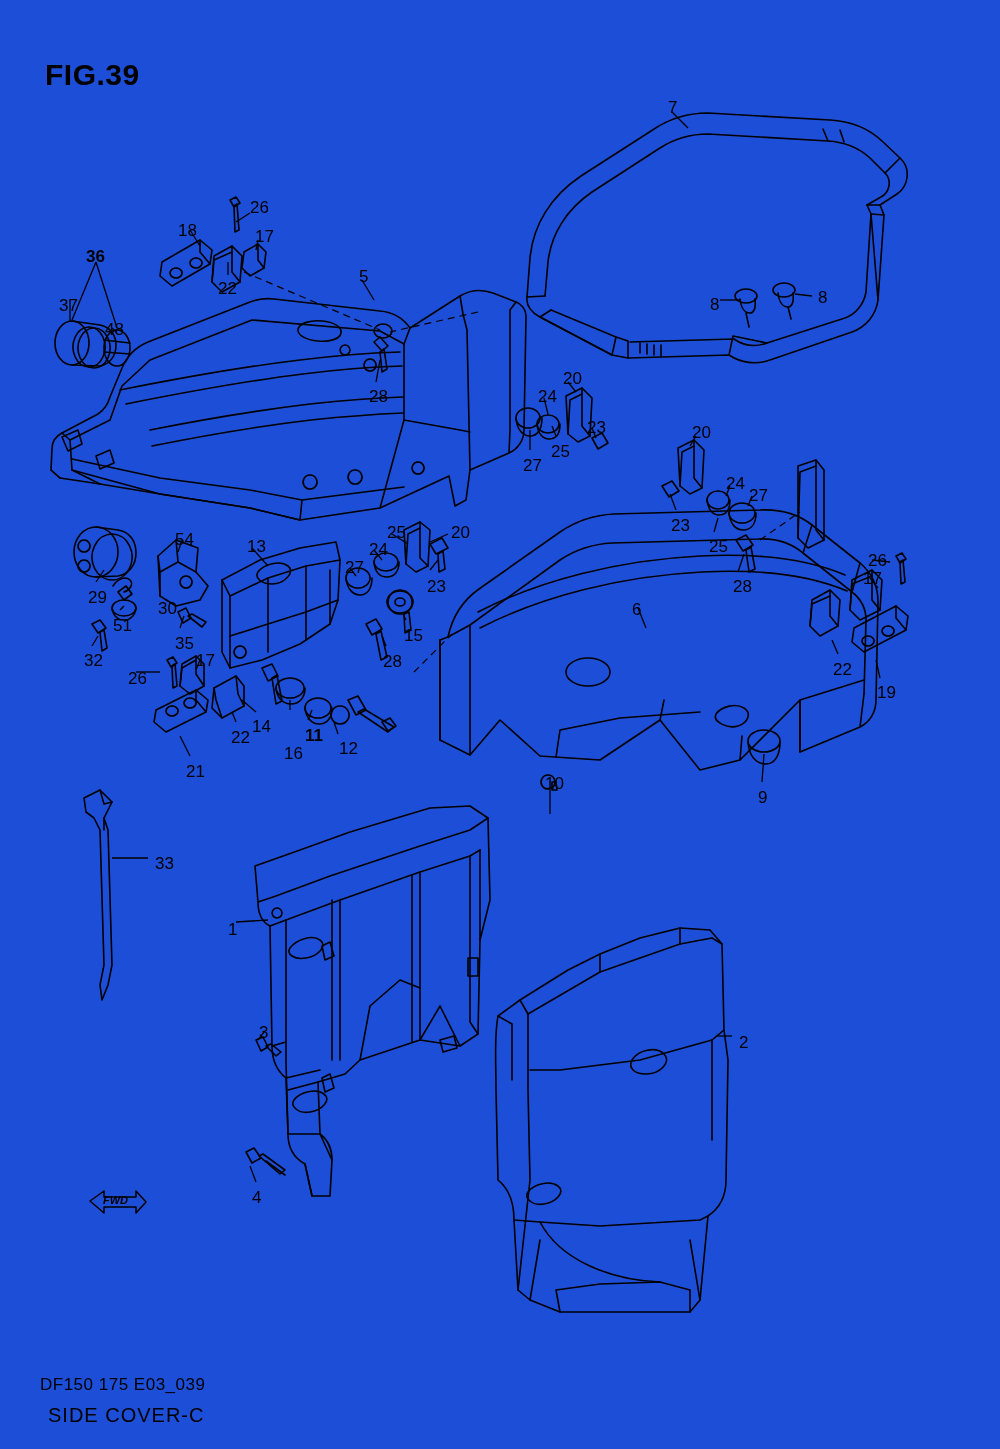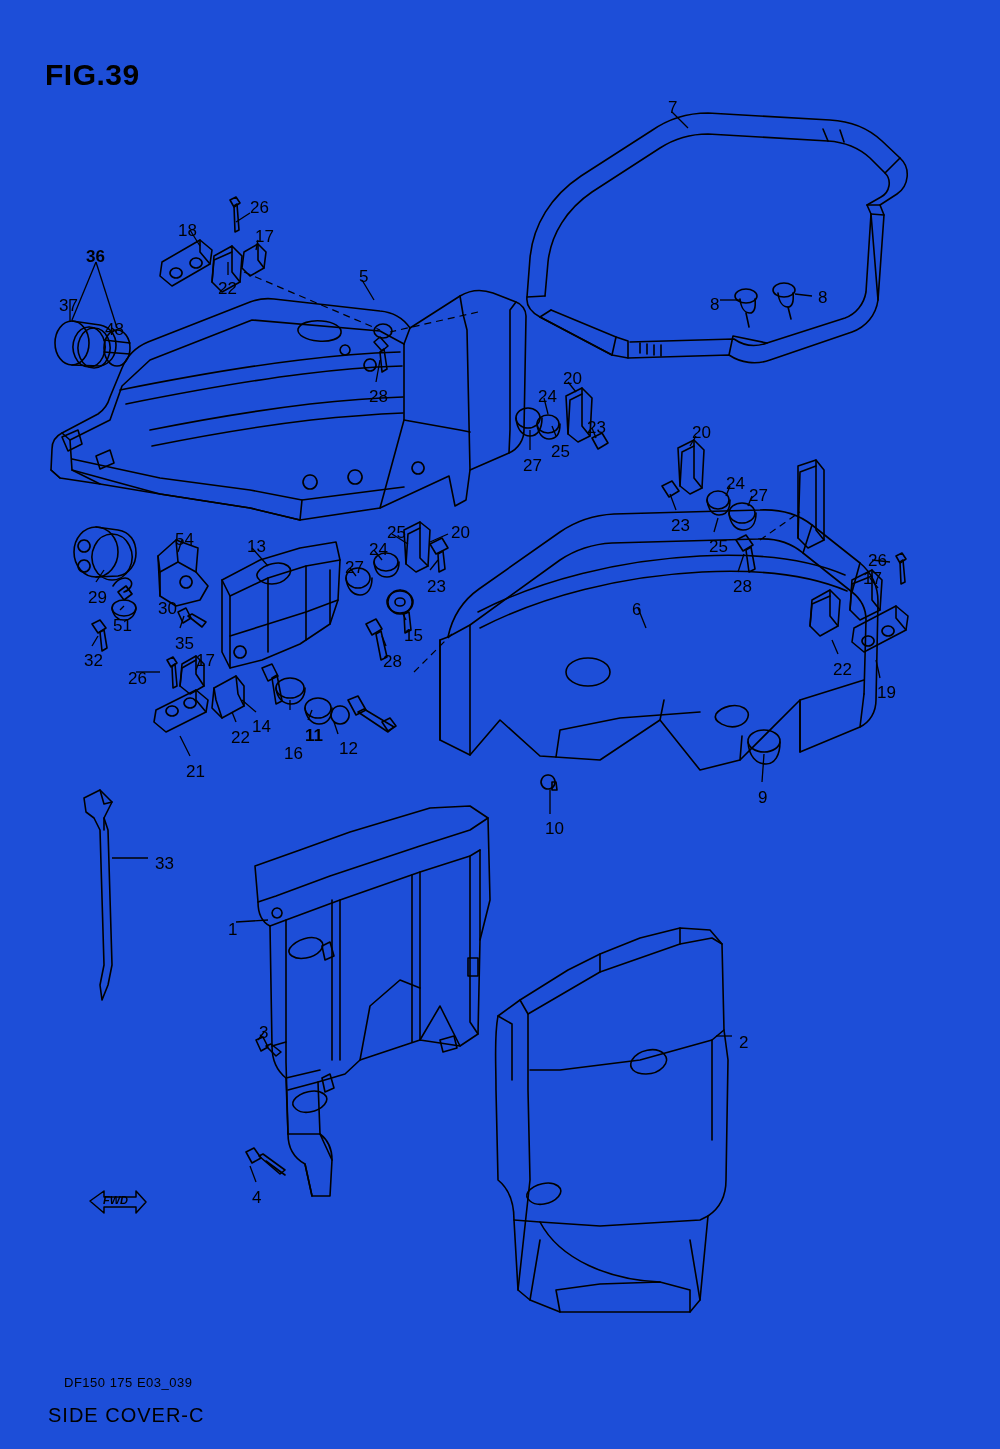--- a/index.html
+++ b/index.html
@@ -21,23 +21,23 @@
   #fig-title {
     position: absolute;
     left: 45px;
     top: 58px;
     font-size: 30px;
     font-weight: bold;
     letter-spacing: 0.5px;
   }
   #footer-code {
     position: absolute;
-    left: 64px;
+    left: 40px;
     top: 1375px;
-    font-size: 13px;
+    font-size: 17px;
     letter-spacing: 0.5px;
   }
   #footer-title {
     position: absolute;
     left: 48px;
     top: 1404px;
     font-size: 20px;
     letter-spacing: 1px;
   }
   .callout {
@@ -535,21 +535,21 @@
       <div class="callout" style="left: 128px; top: 670px;">26</div>
       <div class="callout" style="left: 284px; top: 705px; margin-top: 40px;">16</div>
       <div class="callout" style="left: 252px; top: 718px;">14</div>
       <div class="callout" style="left: 231px; top: 729px;">22</div>
       <div class="callout" style="left: 305px; top: 727px; font-weight: bold;">11</div>
       <div class="callout" style="left: 339px; top: 740px;">12</div>
       <div class="callout" style="left: 186px; top: 763px;">21</div>
       <div class="callout" style="left: 833px; top: 661px;">22</div>
       <div class="callout" style="left: 877px; top: 684px;">19</div>
       <div class="callout" style="left: 758px; top: 789px;">9</div>
-      <div class="callout" style="left: 545px; top: 820px;">10</div>
+      <div class="callout" style="left: 545px; top: 775px;">10</div>
       <div class="callout" style="left: 155px; top: 855px;">33</div>
       <div class="callout" style="left: 228px; top: 921px;">1</div>
       <div class="callout" style="left: 739px; top: 1034px;">2</div>
       <div class="callout" style="left: 259px; top: 1024px;">3</div>
       <div class="callout" style="left: 252px; top: 1189px;">4</div>
     </div>
 
 </div>
 
 </body></html>

